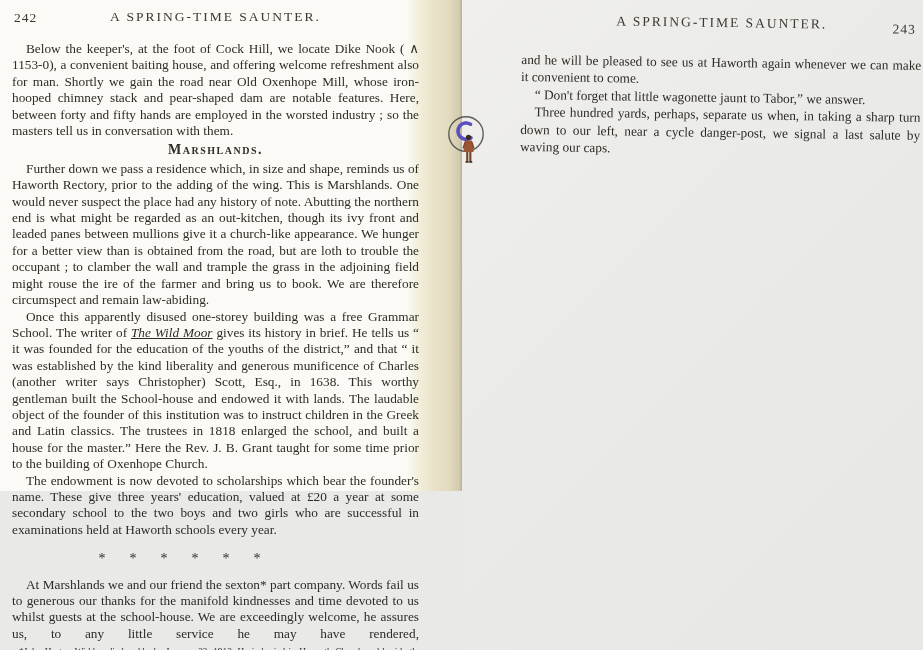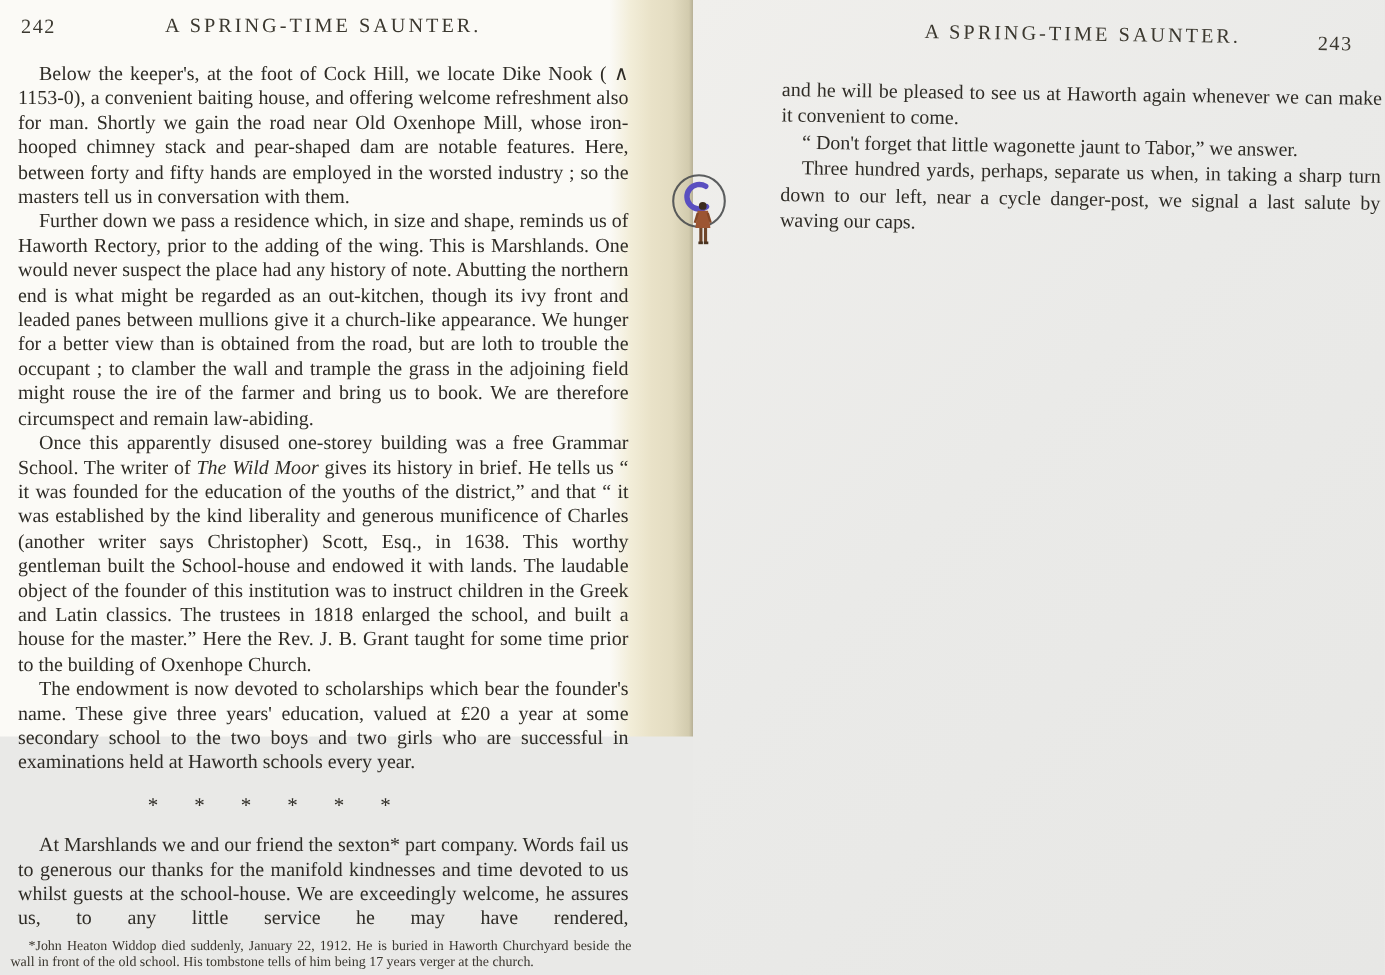--- a/index.html
+++ b/index.html
@@ -42,36 +42,36 @@
     position: relative; height: 18px;
     font-size: 13.5px; letter-spacing: 2px;
     text-align: center; color: #3b382f;
     white-space: nowrap;
   }
   .page-num {
     position: absolute; top: 1px;
     font-size: 13.5px; letter-spacing: 1px;
   }
   .page-num.left-num  { left: 2px; }
-  .page-num.right-num { right: 20px; top: 4px; }
+  .page-num.right-num { right: 6px; top: 4px; }
 
   
   .page-body {
     margin-top: 14px;
     font-size: 13.3px;
     line-height: 16.4px;
     text-align: justify;
     color: #2f2c26;
   }
   .right-page .page-body { margin-top: 21px; line-height: 17.4px; }
 
   p.para { margin: 0; text-indent: 14px; }
   p.para.no-indent { text-indent: 0; }
   p.para.continues { text-align-last: justify; }
-  .ital { font-style: italic; }
+  .ital { font-style: italic; text-decoration: underline; }
 
   .section-heading {
     margin: 3px 0 2px 0;
     text-align: center;
     font-variant-caps: small-caps;
     letter-spacing: 1.5px;
     font-size: 14px;
     color: #2f2c26;
   }
 
@@ -110,20 +110,21 @@
   <div class="left-inner">
 
     <div class="running-head">
       <span class="page-num left-num">242</span>
       <span>A SPRING-TIME SAUNTER.</span>
     </div>
 
     <div class="page-body">
       <p class="para">Below the keeper's, at the foot of Cock Hill, we locate Dike Nook ( ∧ 1153-0), a convenient baiting house, and offering welcome refreshment also for man. Shortly we gain the road near Old Oxenhope Mill, whose iron-hooped chimney stack and pear-shaped dam are notable features. Here, between forty and fifty hands are employed in the worsted industry ; so the masters tell us in conversation with them.</p>
 
+      <h3 class="section-heading">Marshlands.</h3>
 
       <p class="para">Further down we pass a residence which, in size and shape, reminds us of Haworth Rectory, prior to the adding of the wing. This is Marshlands. One would never suspect the place had any history of note. Abutting the northern end is what might be regarded as an out-kitchen, though its ivy front and leaded panes between mullions give it a church-like appearance. We hunger for a better view than is obtained from the road, but are loth to trouble the occupant ; to clamber the wall and trample the grass in the adjoining field might rouse the ire of the farmer and bring us to book. We are therefore circumspect and remain law-abiding.</p>
 
       <p class="para"><span>Once this apparently disused one-storey building was a free Grammar School. The writer of </span><span class="ital">The Wild Moor</span><span> gives its history in brief. He tells us “ it was founded for the education of the youths of the district,” and that “ it was established by the kind liberality and generous munificence of Charles (another writer says Christopher) Scott, Esq., in 1638. This worthy gentleman built the School-house and endowed it with lands. The laudable object of the founder of this institution was to instruct children in the Greek and Latin classics. The trustees in 1818 enlarged the school, and built a house for the master.” Here the Rev. J. B. Grant taught for some time prior to the building of Oxenhope Church.</span></p>
 
       <p class="para">The endowment is now devoted to scholarships which bear the founder's name. These give three years' education, valued at £20 a year at some secondary school to the two boys and two girls who are successful in examinations held at Haworth schools every year.</p>
 
       <div class="separator">*    *    *    *    *    *</div>
 
       <p class="para continues">At Marshlands we and our friend the sexton* part company. Words fail us to generous our thanks for the manifold kindnesses and time devoted to us whilst guests at the school-house. We are exceedingly welcome, he assures us, to any little service he may have rendered,</p>

